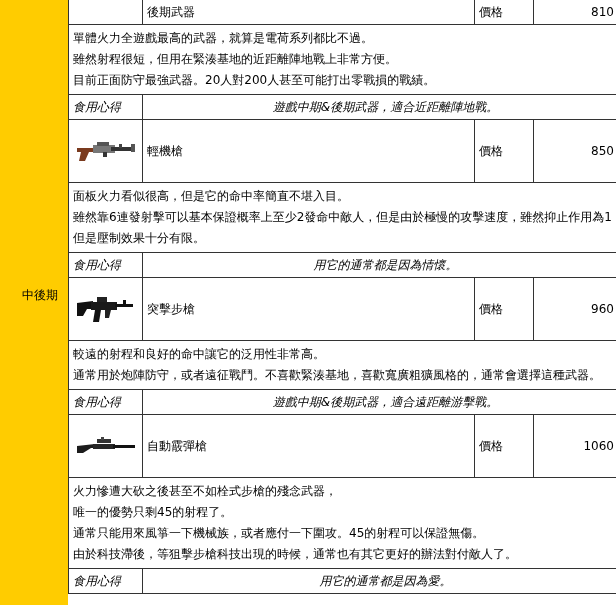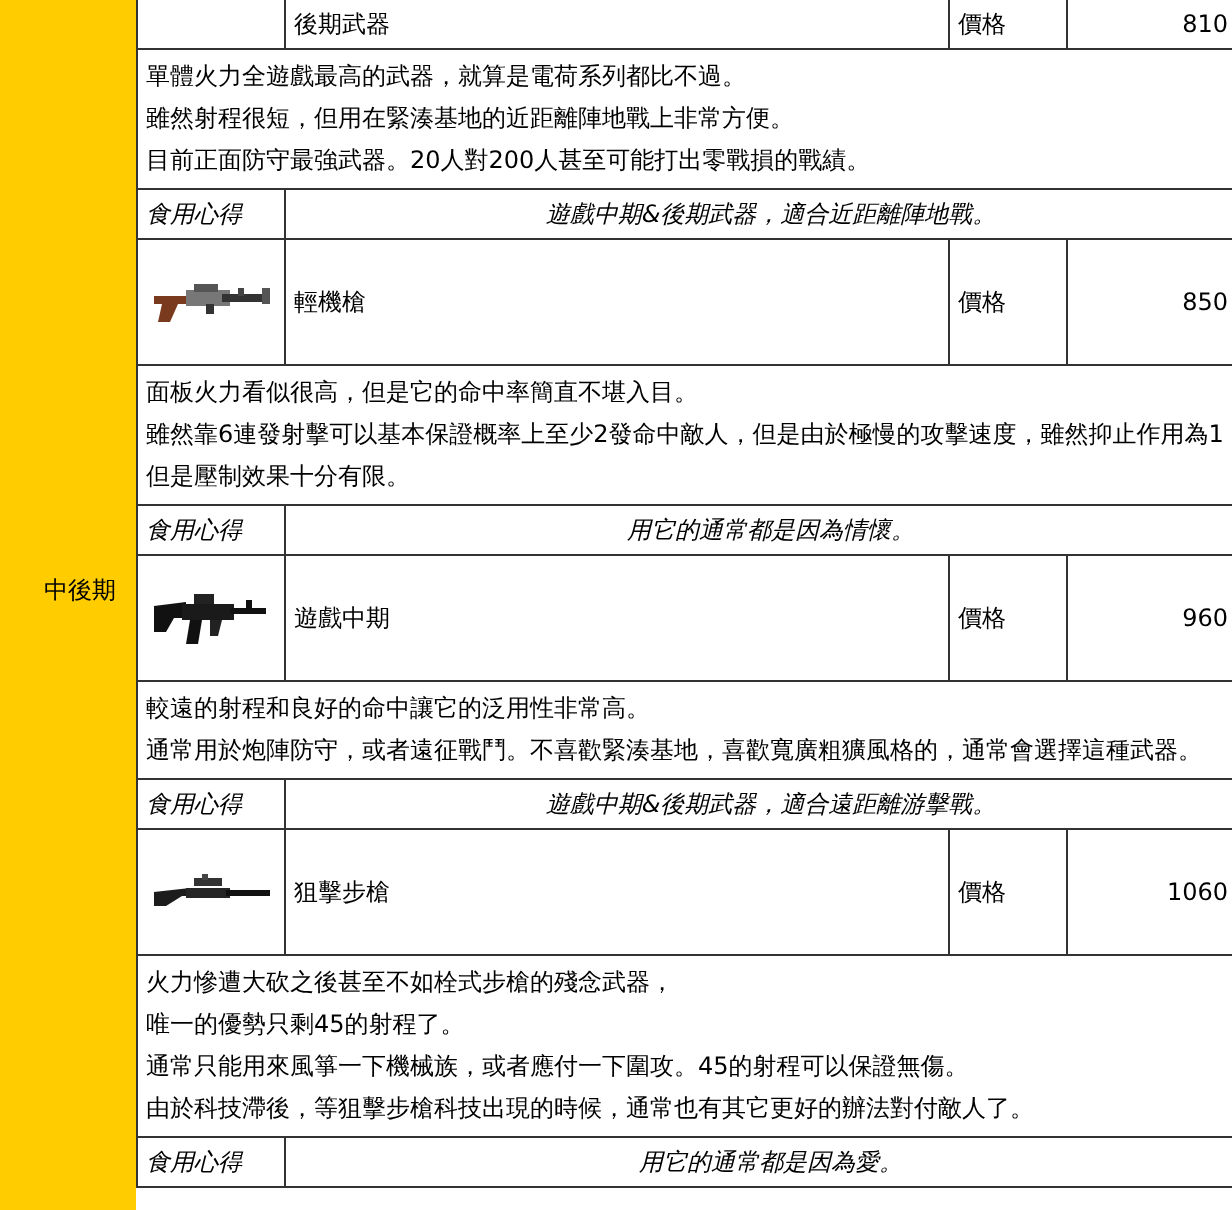--- a/index.html
+++ b/index.html
@@ -107,21 +107,21 @@
       <svg width="62" height="30" viewBox="0 0 62 30">
         <polygon points="2,9 18,7 18,15 12,15 8,22 2,22" fill="#111"></polygon>
         <rect x="16" y="8" width="26" height="8" fill="#1a1a1a"></rect>
         <rect x="22" y="3" width="10" height="5" fill="#222"></rect>
         <rect x="40" y="10" width="18" height="3" fill="#111"></rect>
         <rect x="48" y="6" width="3" height="5" fill="#111"></rect>
         <polygon points="20,16 26,16 24,28 18,28" fill="#111"></polygon>
         <polygon points="30,16 36,16 34,24 30,24" fill="#222"></polygon>
       </svg>
     </td>
-    <td>遊戲中期</td>
+    <td>突擊步槍</td>
     <td>價格</td>
     <td class="price">960</td>
   </tr>
   <tr class="desc">
     <td colspan="4">
       <div>較遠的射程和良好的命中讓它的泛用性非常高。</div>
       <div>通常用於炮陣防守，或者遠征戰鬥。不喜歡緊湊基地，喜歡寬廣粗獷風格的，通常會選擇這種武器。</div>
     </td>
   </tr>
   <tr class="tip">
@@ -132,21 +132,21 @@
   <tr>
     <td class="gun-cell">
       <svg width="62" height="20" viewBox="0 0 62 20">
         <polygon points="2,10 20,8 24,12 16,12 8,17 2,17" fill="#1c1c1c"></polygon>
         <rect x="18" y="8" width="22" height="5" fill="#262626"></rect>
         <rect x="22" y="3" width="14" height="4" fill="#333"></rect>
         <rect x="26" y="1" width="3" height="3" fill="#444"></rect>
         <rect x="38" y="9" width="22" height="3" fill="#111"></rect>
       </svg>
     </td>
-    <td>狙擊步槍</td>
+    <td>自動霰彈槍</td>
     <td>價格</td>
     <td class="price">1060</td>
   </tr>
   <tr class="desc">
     <td colspan="4">
       <div>火力慘遭大砍之後甚至不如栓式步槍的殘念武器，</div>
       <div>唯一的優勢只剩45的射程了。</div>
       <div>通常只能用來風箏一下機械族，或者應付一下圍攻。45的射程可以保證無傷。</div>
       <div>由於科技滯後，等狙擊步槍科技出現的時候，通常也有其它更好的辦法對付敵人了。</div>
     </td>

